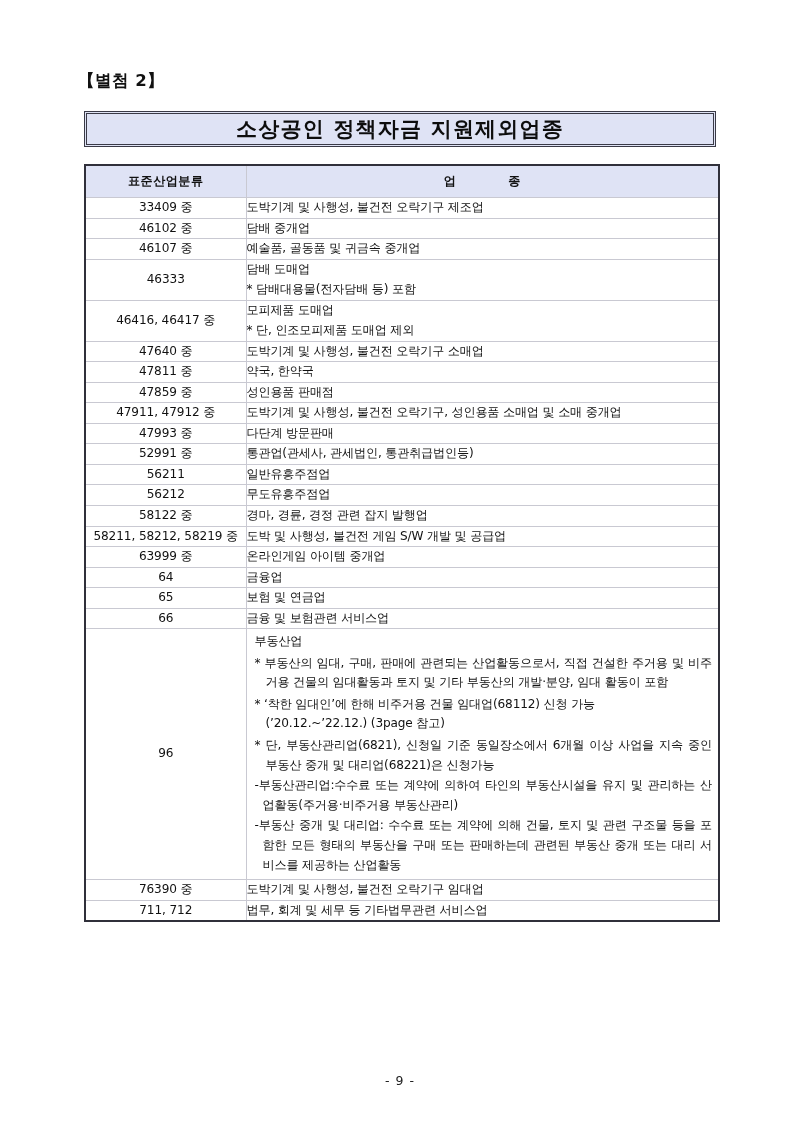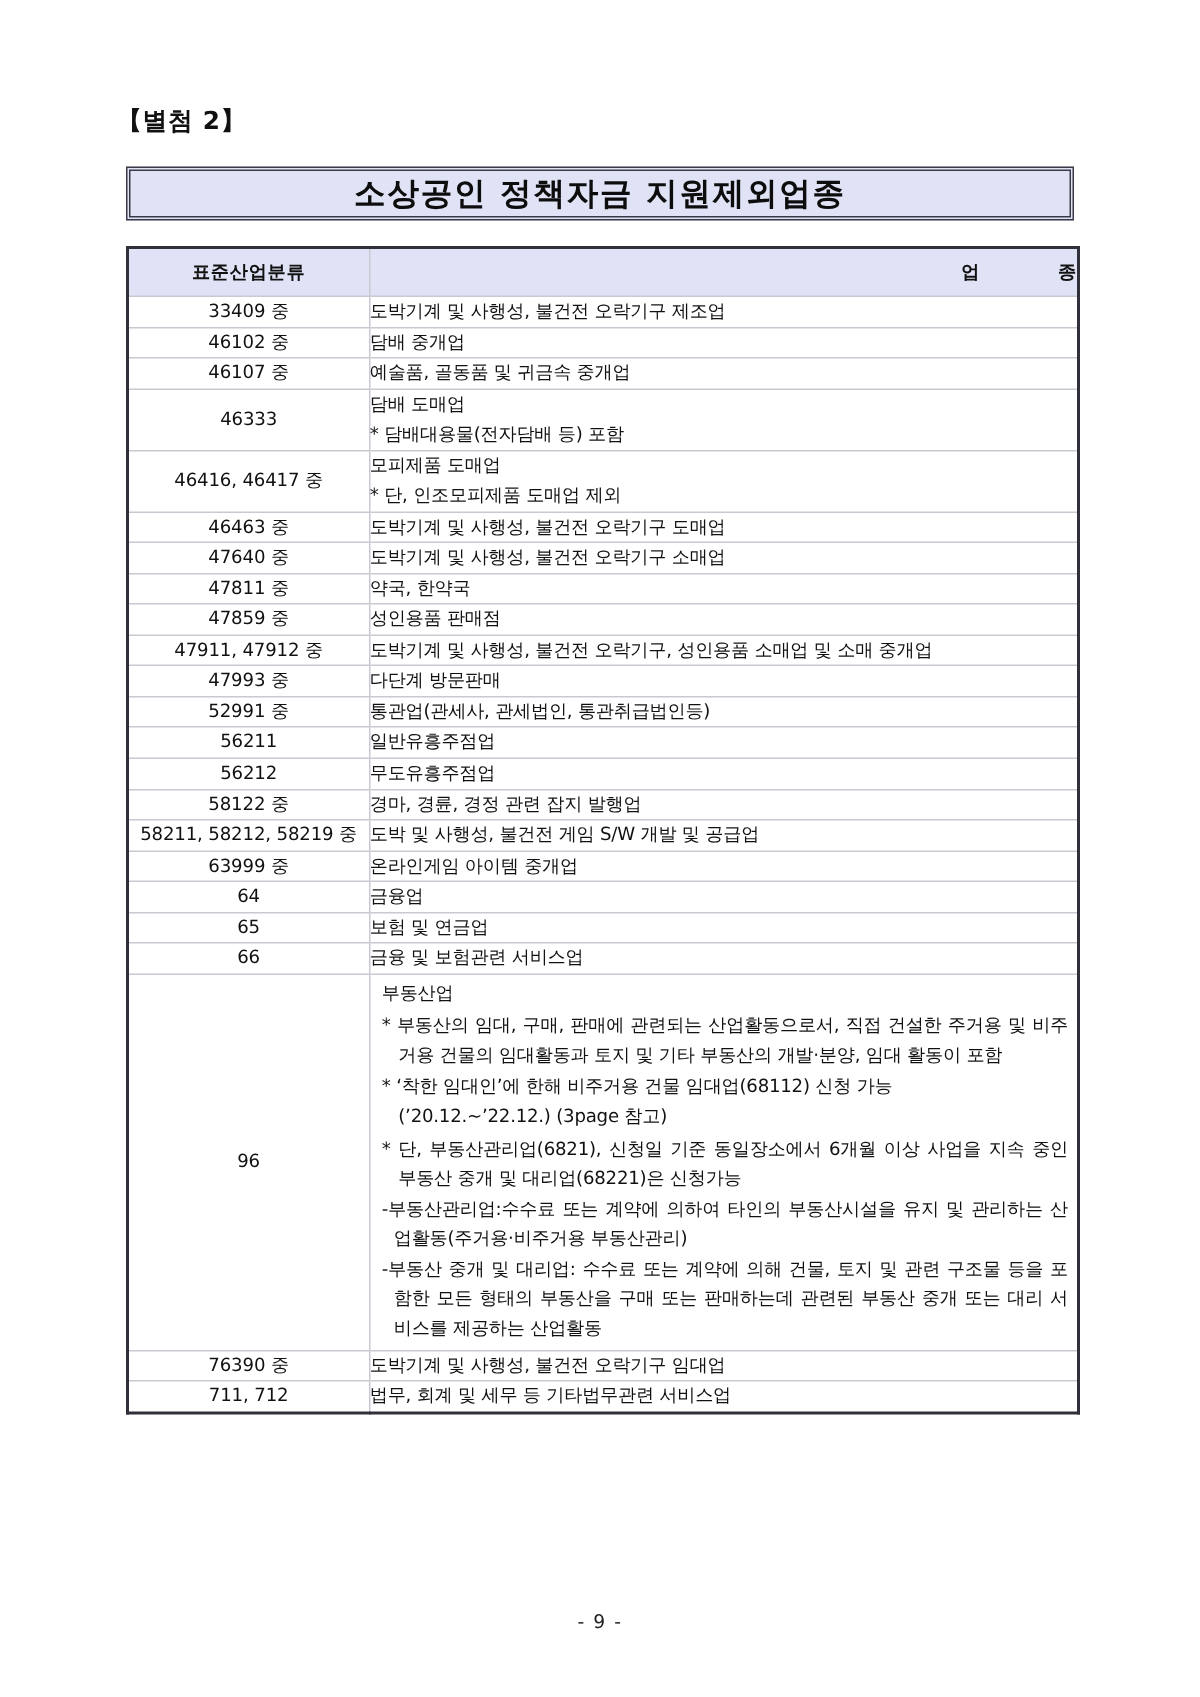--- a/index.html
+++ b/index.html
@@ -89,21 +89,21 @@
   }
   thead th {
     background: #dfe3f5;
     height: 31px;
     font-weight: 700;
     font-size: 14.5px;
     border-bottom: 2.2px solid #30303a;
     letter-spacing: 0.5px;
   }
   thead th.h-code { text-align: center; }
-  thead th.h-kind { text-align: right; }
+  thead th.h-kind { text-align: center; }
   thead th.h-kind .sp { display: inline-block; width: 52px; }
 
   td.code {
     text-align: center;
     font-size: 12.3px;
     padding: 1px 2px;
     white-space: nowrap;
     letter-spacing: -0.1px;
   }
   td.kind {
@@ -215,26 +215,20 @@
             </td>
           </tr>
           <tr class="r2">
             <td class="code">46416, 46417 중</td>
             <td class="kind">
               <span class="ln">모피제품 도매업</span>
               <span class="ln2">* 단, 인조모피제품 도매업 제외</span>
             </td>
           </tr>
           <tr class="r1">
-            <td class="code">46463 중</td>
-            <td class="kind">
-              <span class="ln">도박기계 및 사행성, 불건전 오락기구 도매업</span>
-            </td>
-          </tr>
-          <tr class="r1">
             <td class="code">47640 중</td>
             <td class="kind">
               <span class="ln">도박기계 및 사행성, 불건전 오락기구 소매업</span>
             </td>
           </tr>
           <tr class="r1">
             <td class="code">47811 중</td>
             <td class="kind">
               <span class="ln">약국, 한약국</span>
             </td>

